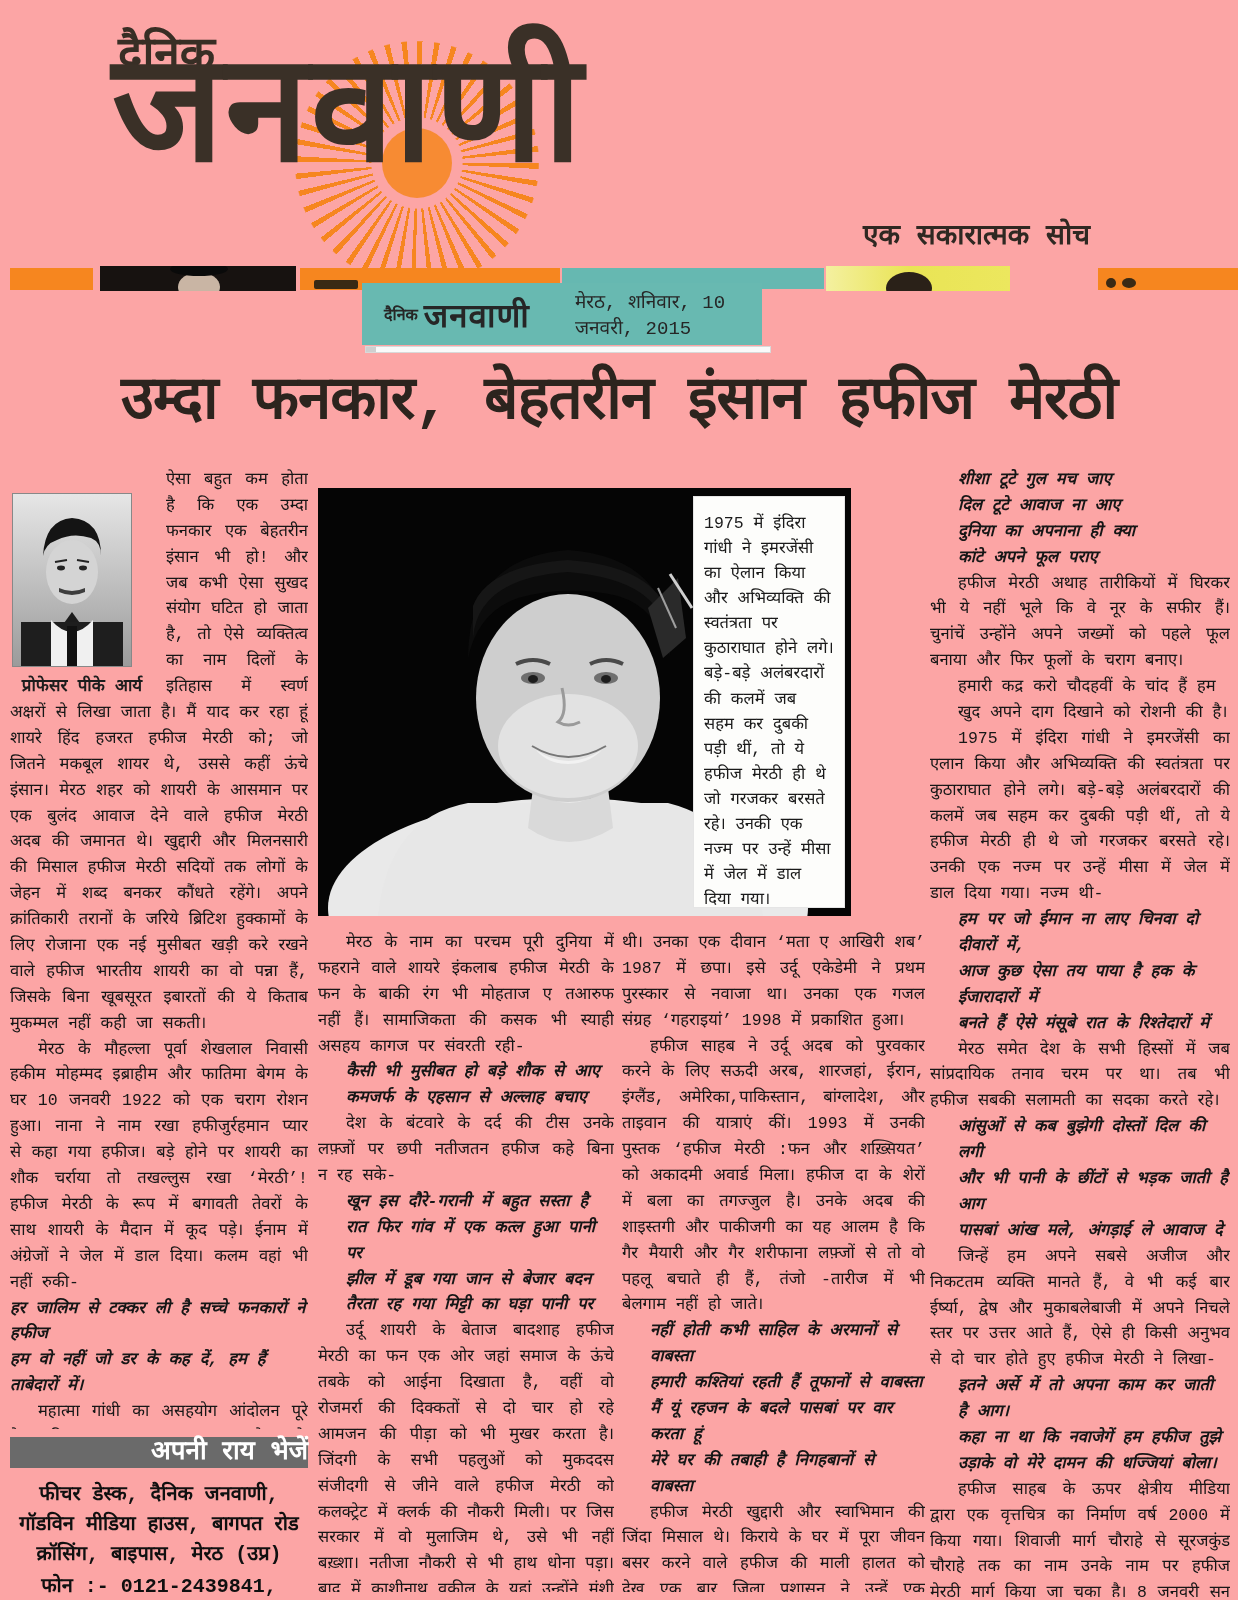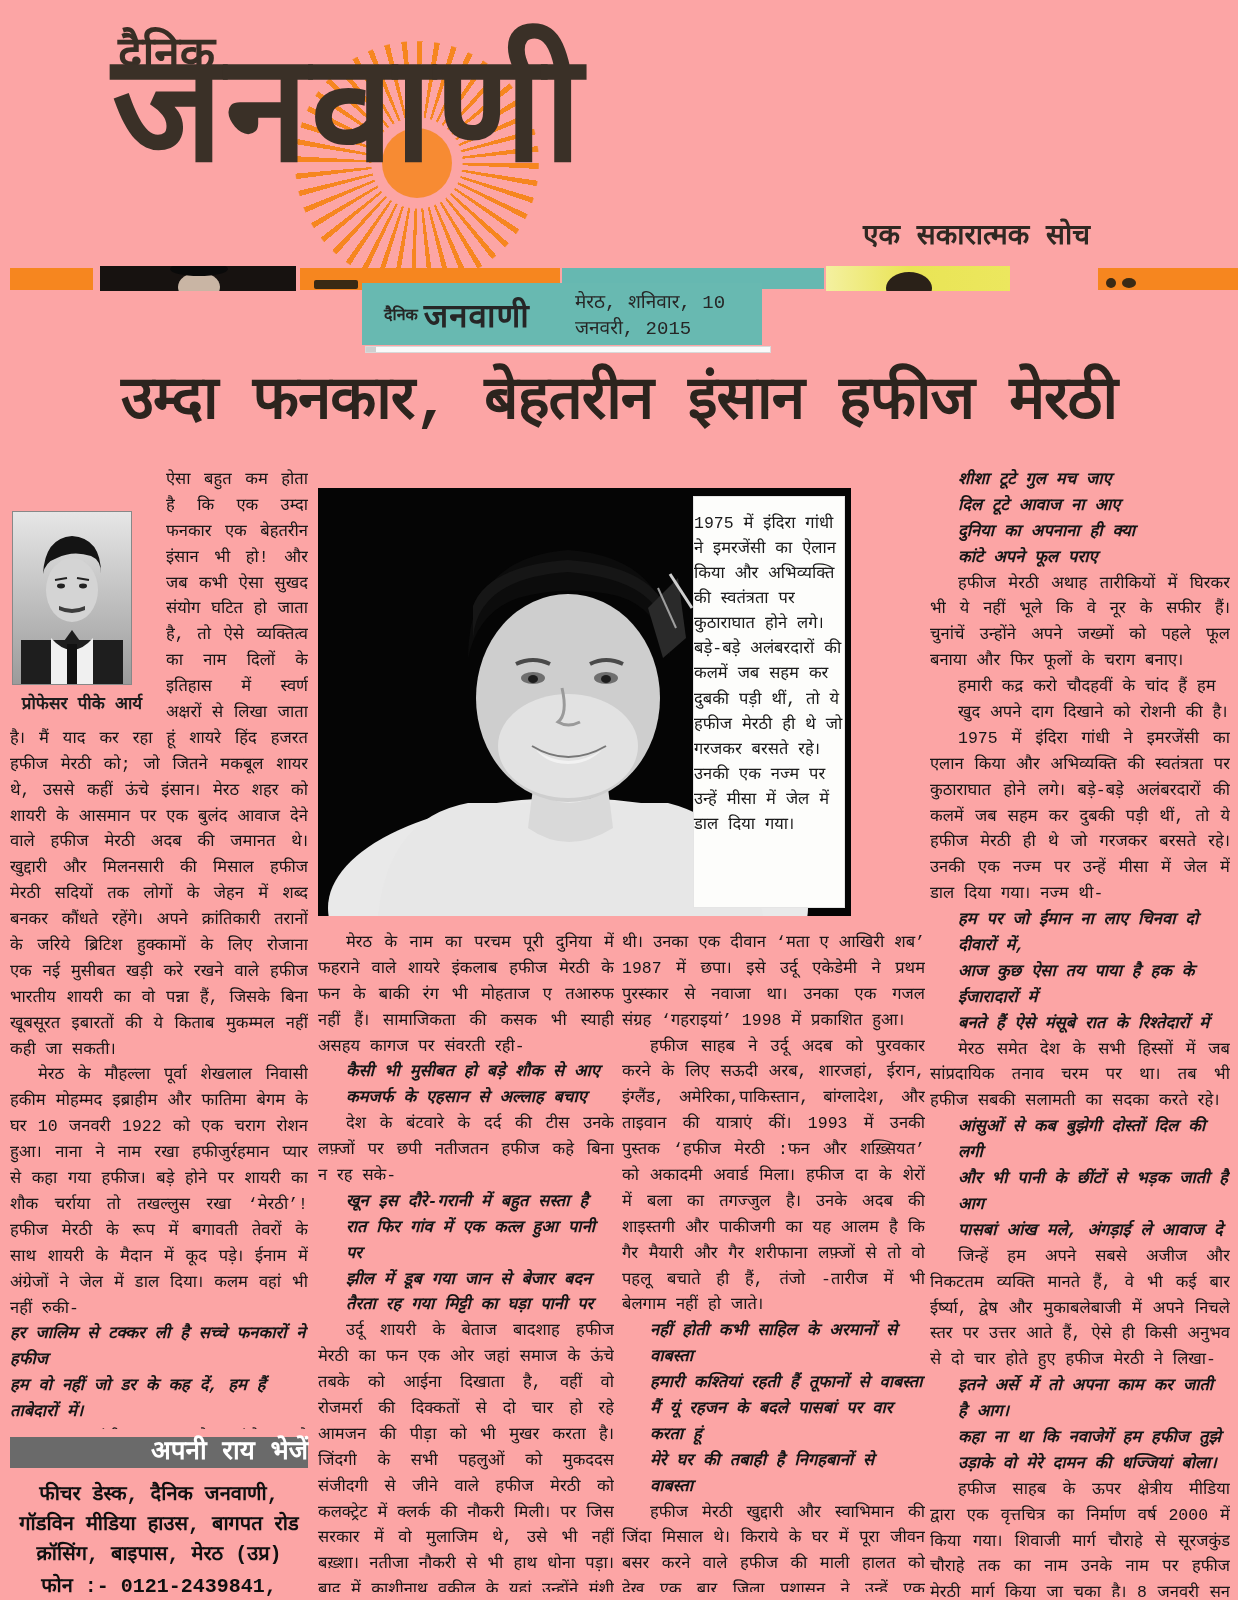--- a/index.html
+++ b/index.html
@@ -49,29 +49,29 @@
   #col4{left:930px;top:467px;width:300px;height:1130px;}
   .para{margin:0;text-align:justify;font-size:16.5px;line-height:1.57;color:#161616;}
   .para.body{text-indent:28px;}
   .para.cont{}
   .para.lead{}
   .para.verse{font-weight:700;font-style:italic;padding-left:28px;text-align:left;text-indent:0;}
   .para.verse0{font-weight:700;font-style:italic;text-align:left;text-indent:0;}
   .para.quote{padding-left:28px;text-align:left;text-indent:0;}
 
   
-  .author-fig{float:left;width:142px;margin:44px 12px 2px 2px;}
+  .author-fig{float:left;width:142px;margin:26px 12px 2px 2px;}
   .author-fig svg{display:block;width:118px;height:172px;border:1px solid #888;}
   .author-caption{font-size:17px;font-weight:700;color:#1d1d1d;margin-top:6px;text-align:center;width:140px;}
 
   
   .mainphoto{position:absolute;left:318px;top:488px;width:533px;height:428px;background:#000;}
   .mainphoto svg{position:absolute;left:0;top:0;width:100%;height:100%;}
   .photo-caption{position:absolute;right:6px;top:8px;bottom:8px;width:152px;background:#fdfdfb;
-                 padding:14px 0;box-sizing:border-box;font-size:16.5px;line-height:1.52;color:#1a1a1a;
+                 padding:14px 10px;box-sizing:border-box;font-size:16.5px;line-height:1.52;color:#1a1a1a;
                  border:1px solid #e5e5e5;}
 
   
   .feedback{position:absolute;left:10px;top:1437px;width:298px;}
   .feedback-header{background:#6a6a6a;color:#ffffff;font-size:26px;font-weight:700;
                    text-align:right;height:31px;line-height:31px;}
   .feedback-lines{margin-top:12px;}
   .feedback-lines p{margin:0 0 2px 0;font-size:20px;font-weight:700;color:#101010;
                     text-align:center;line-height:1.5;}
 </style>

